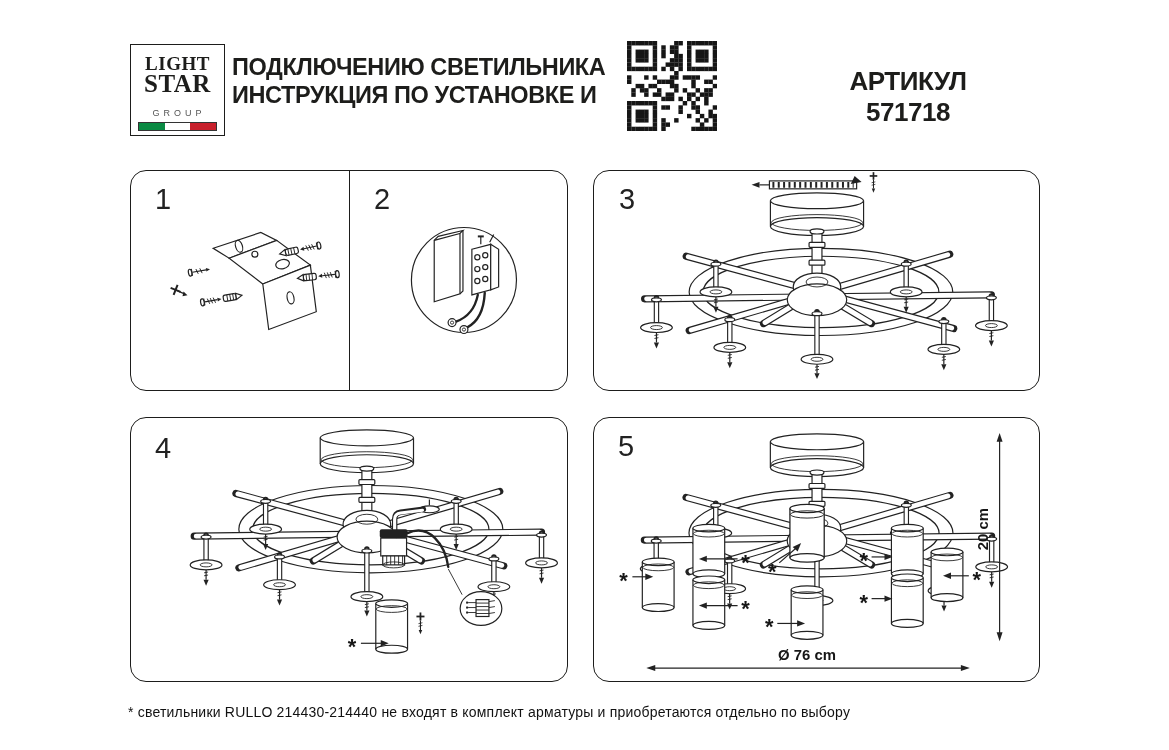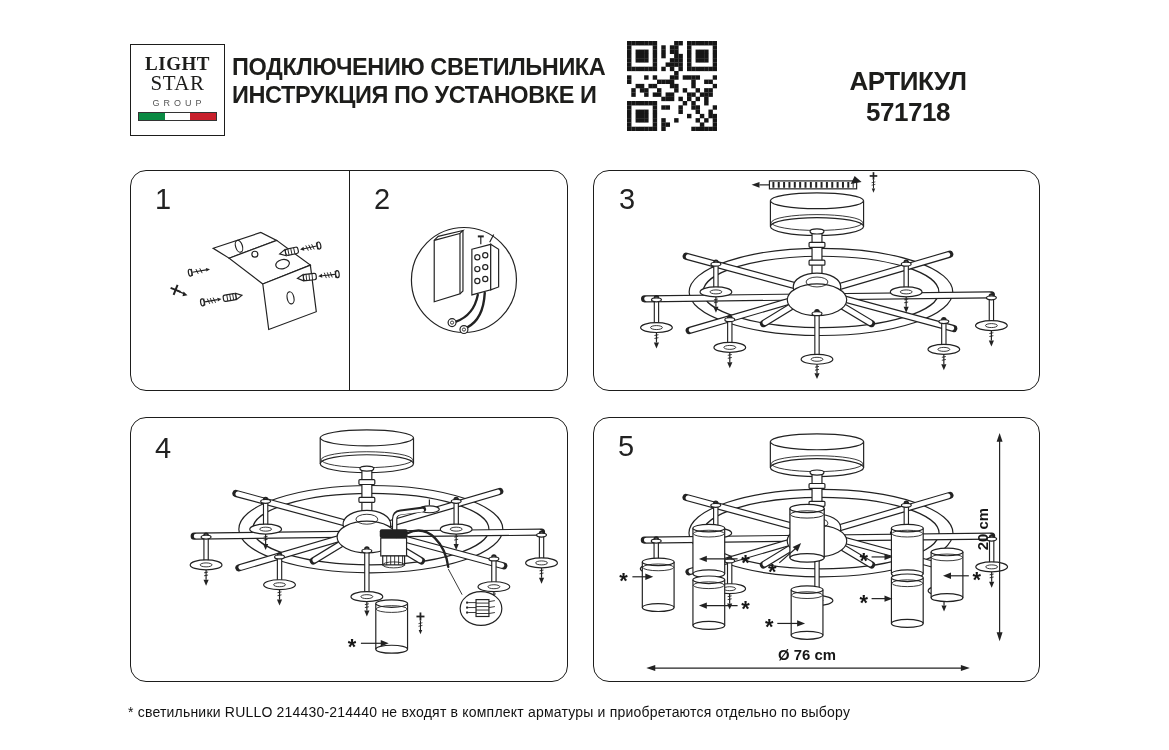--- a/index.html
+++ b/index.html
@@ -1,22 +1,22 @@
 <!DOCTYPE html>
 <html><head>
 <meta charset="utf-8">
 <style>
   html,body{margin:0;padding:0;background:#fff;}
   body{width:1169px;height:750px;position:relative;font-family:"Liberation Sans",sans-serif;color:#1d1d1b;overflow:hidden;}
   .page{position:absolute;inset:0;background:#fff;}
   
   .logo{position:absolute;left:130px;top:44px;width:95px;height:92px;border:1.6px solid #1d1d1b;background:#fff;text-align:center;box-sizing:border-box;padding-top:9px;}
   .logo .l1{font-family:"Liberation Serif",serif;font-weight:bold;font-size:19px;line-height:19px;letter-spacing:.5px;}
-  .logo .l2{font-family:"Liberation Serif",serif;font-weight:normal;font-size:21px;line-height:21px;letter-spacing:.5px;}
-  .logo .l3{font-size:9px;letter-spacing:4px;color:#555;margin-top:4px;margin-left:3px;}
+  .logo .l2{font-family:"Liberation Serif",serif;font-weight:bold;font-size:25px;line-height:21px;letter-spacing:.5px;}
+  .logo .l3{font-size:9px;letter-spacing:4px;color:#555;margin-top:14px;margin-left:3px;}
   .flagbar{height:7px;margin:4px 7px 0 7px;border:1px solid #333;display:flex;}
   .flagbar .fg{flex:1;}
   .title{position:absolute;left:232px;top:53px;font-weight:bold;font-size:23.5px;line-height:28px;letter-spacing:-.4px;color:#1d1d1b;}
   .qr{position:absolute;left:627px;top:41px;width:90px;height:90px;}
   .rightblock{position:absolute;left:782px;top:60px;width:220px;text-align:center;}
   .series{font-weight:bold;font-size:19px;letter-spacing:0;}
   .article{font-weight:bold;font-size:26px;letter-spacing:-.5px;margin-top:6px;margin-left:32px;}
   
   .panel{position:absolute;border:1.6px solid #1d1d1b;border-radius:16px;box-sizing:border-box;background:#fff;}
   .p12{left:130px;top:170px;width:438px;height:221px;}

